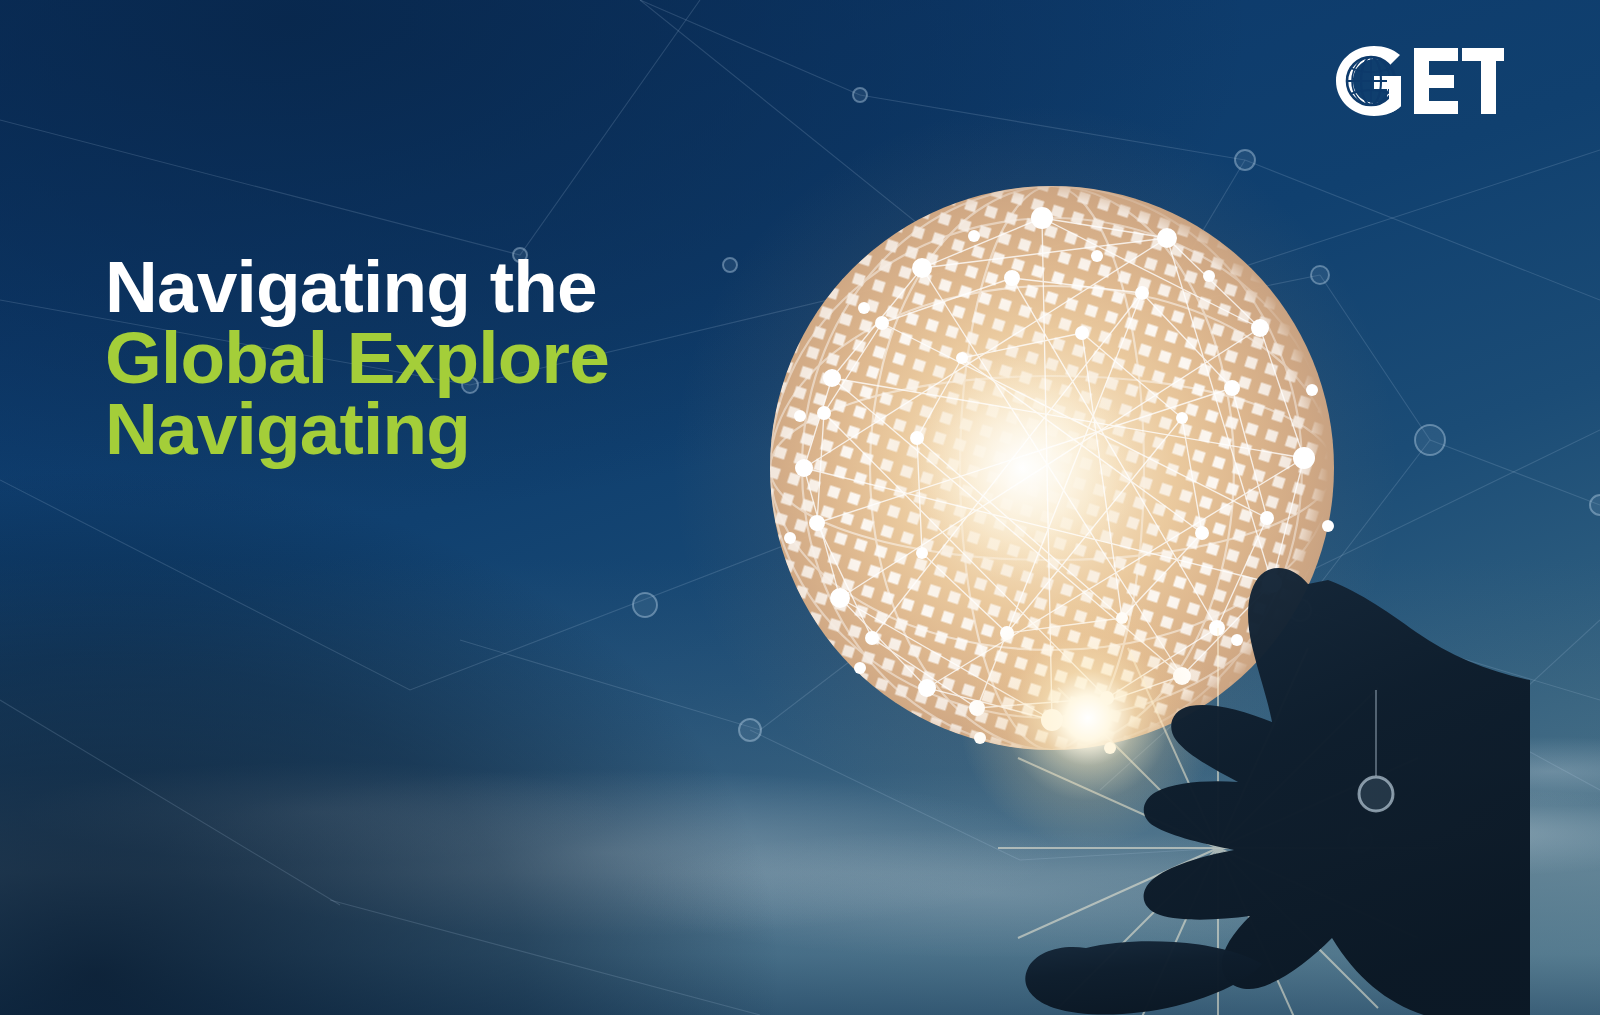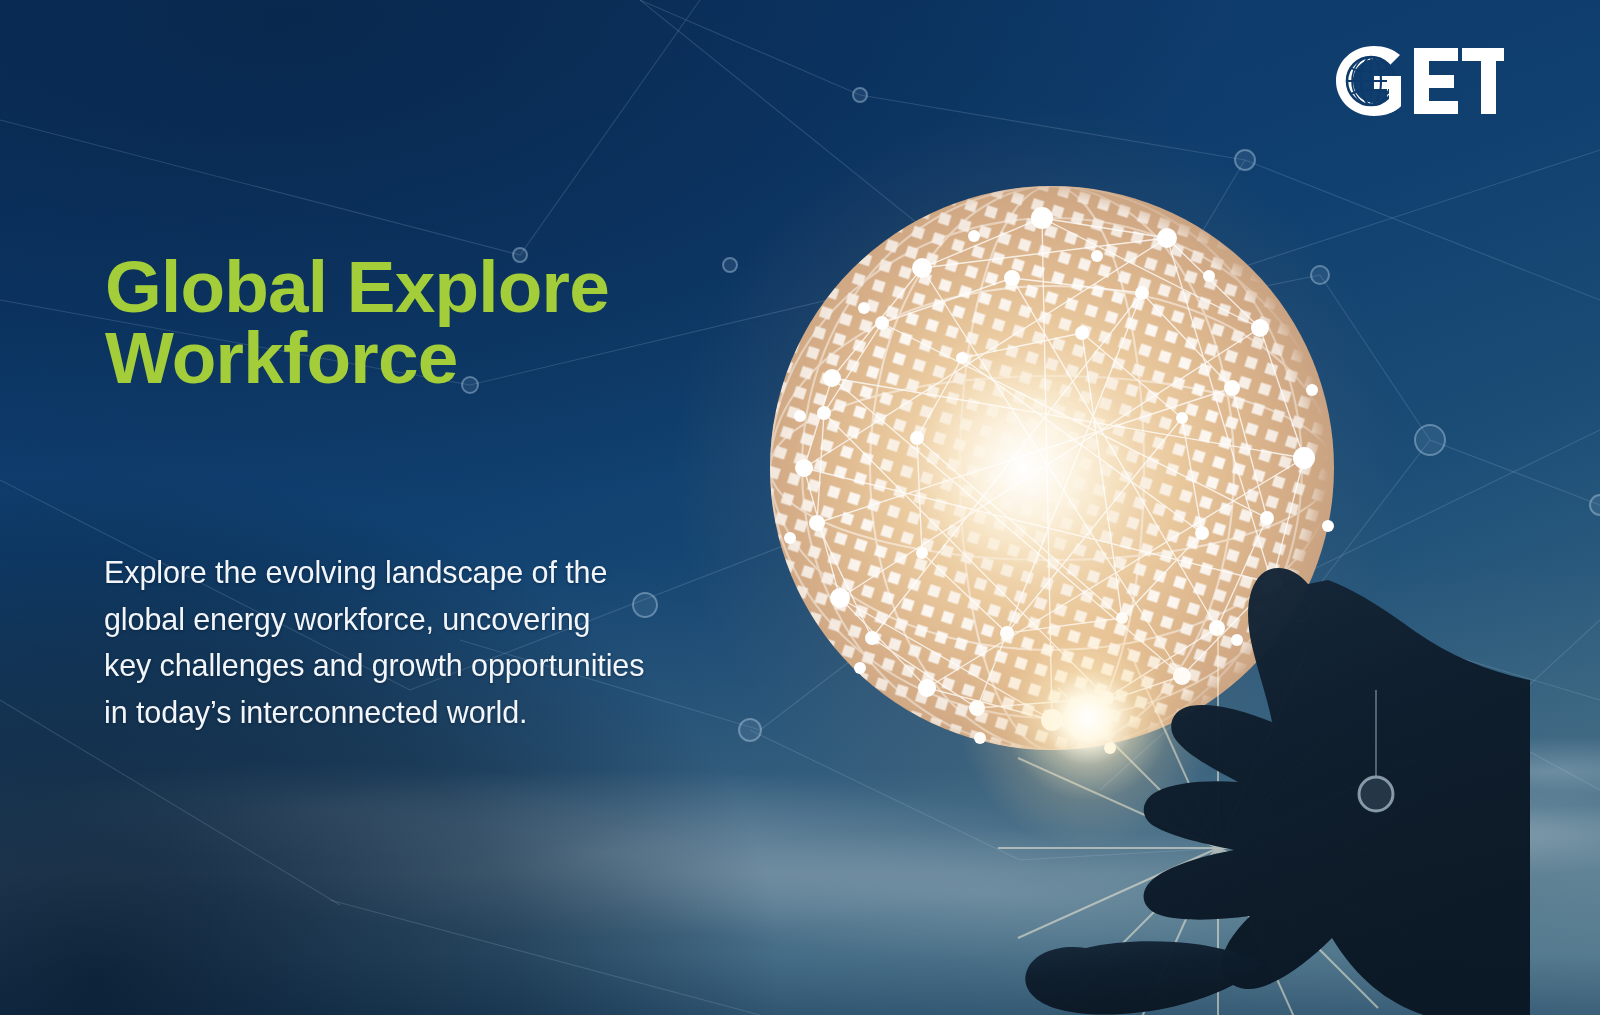--- a/index.html
+++ b/index.html
@@ -349,30 +349,25 @@
       C 352 392, 318 384, 284 382
       C 252 380, 220 382, 196 388 Z"></path>
   </svg>
 
   <svg style="position:absolute;left:1272px;top:690px;width:160px;height:200px;pointer-events:none;" viewBox="0 0 160 200">
     <line x1="104" y1="0" x2="104" y2="86" stroke="rgba(205,222,238,0.45)" stroke-width="1.6"></line>
     <circle cx="104" cy="104" r="17" fill="rgba(120,150,175,0.22)" stroke="rgba(210,228,242,0.60)" stroke-width="3"></circle>
   </svg>
 
   <div id="copy">
+    <div class="headline hl-white">Navigating the</div>
     <div class="headline hl-green">Global Explore</div>
-    <div class="headline hl-green">Workforce</div>
+    <div class="headline hl-green">Navigating</div>
   </div>
 
-  <div id="subcopy">
-    <span class="ln">Explore the evolving landscape of the</span>
-    <span class="ln">global energy workforce, uncovering</span>
-    <span class="ln">key challenges and growth opportunities</span>
-    <span class="ln">in today’s interconnected world.</span>
-  </div>
 
   <div id="logo">
     <svg viewBox="0 0 172 78" width="172" height="78">
 
       <path fill="#ffffff" d="
         M 42 4
         C 20 4, 4 20, 4 39
         C 4 58, 20 74, 42 74
         C 54 74, 63 70, 69 64
         L 69 34

